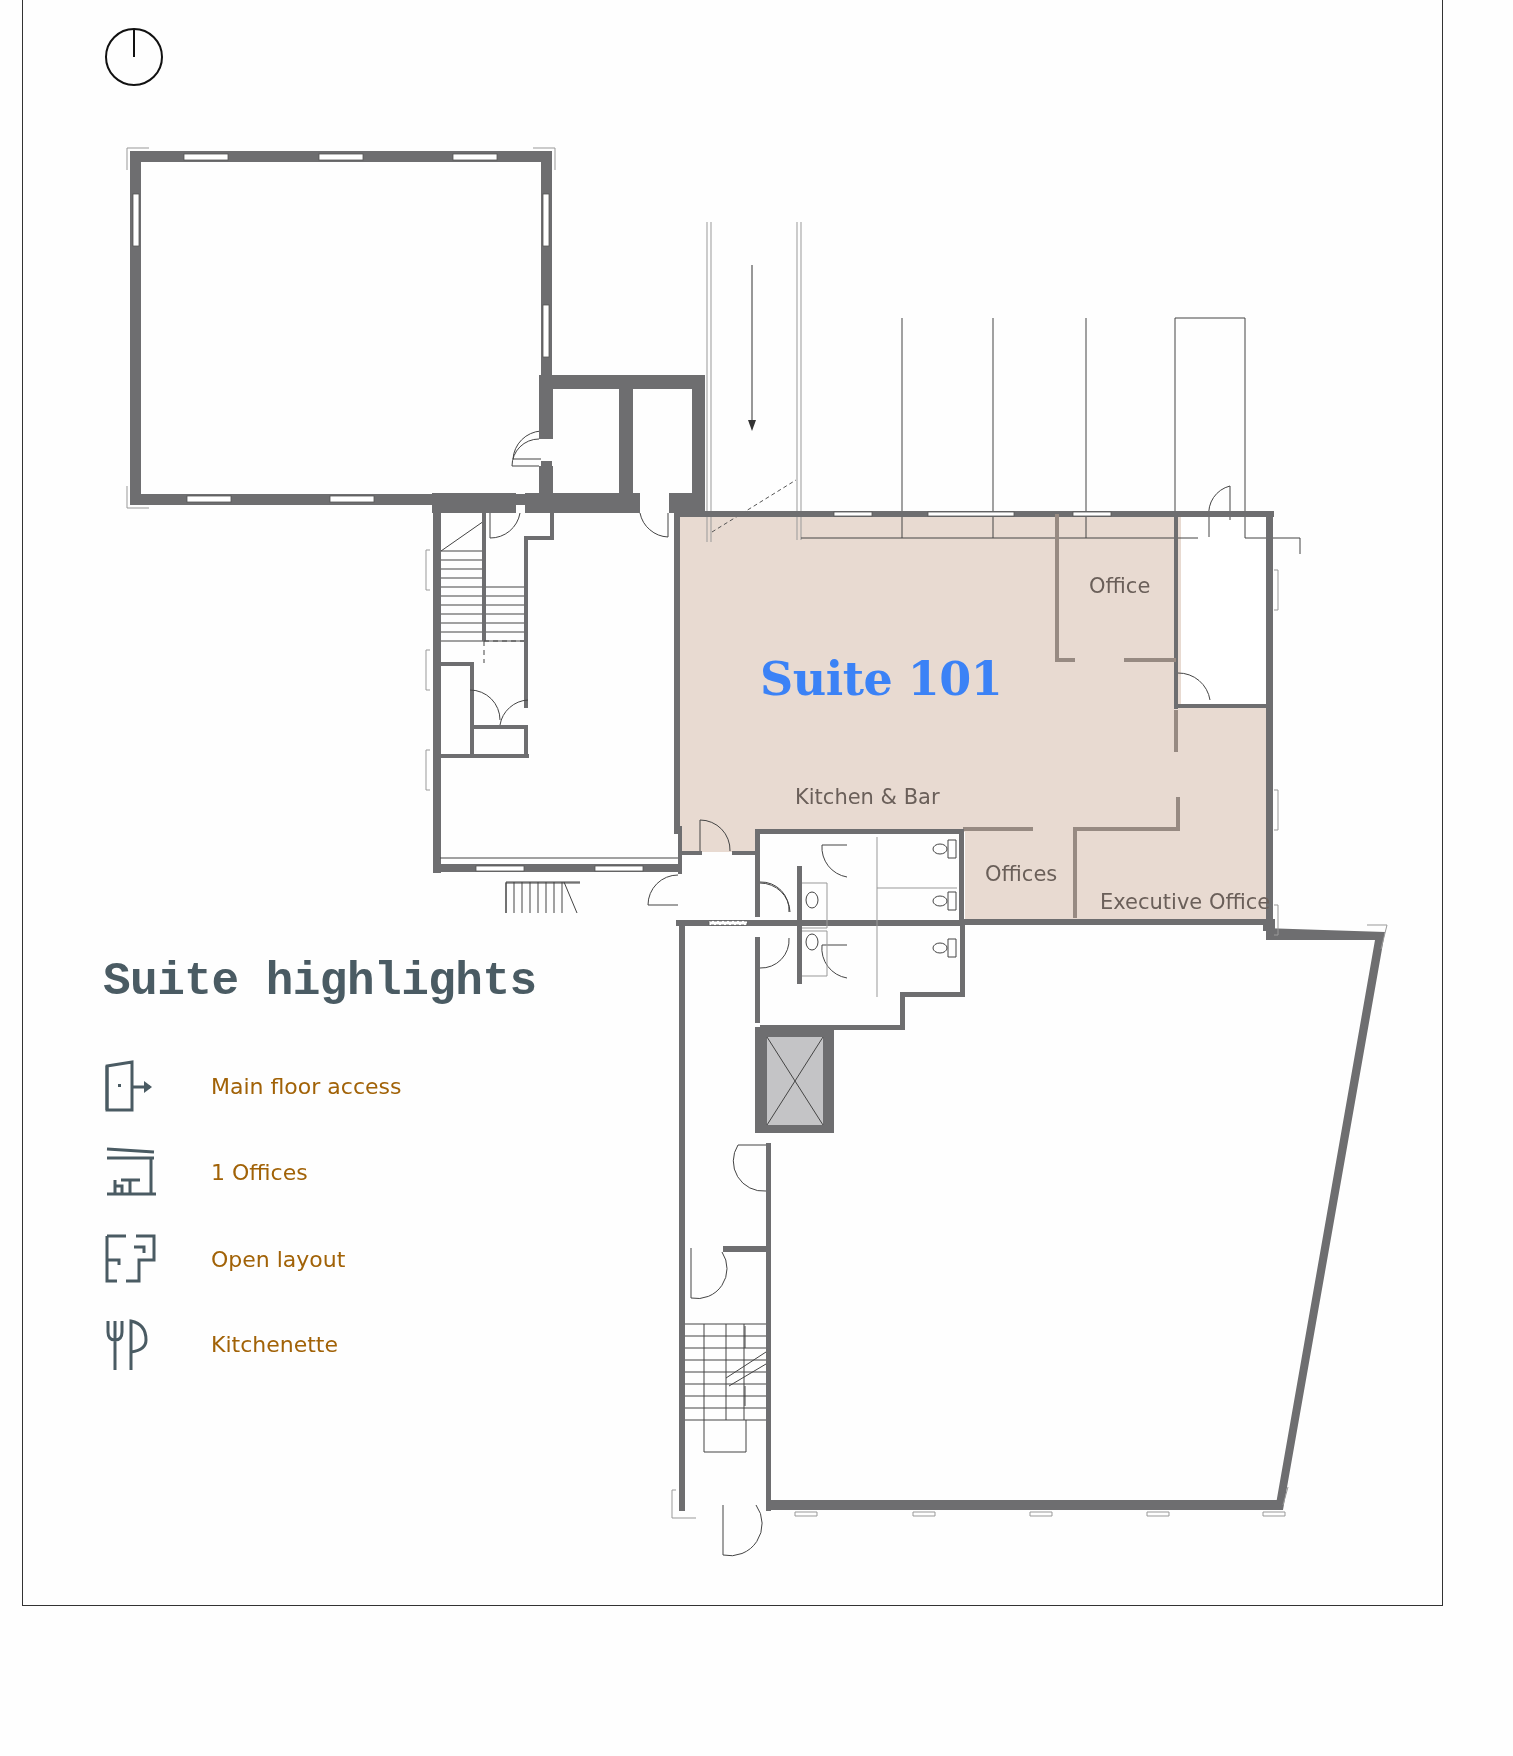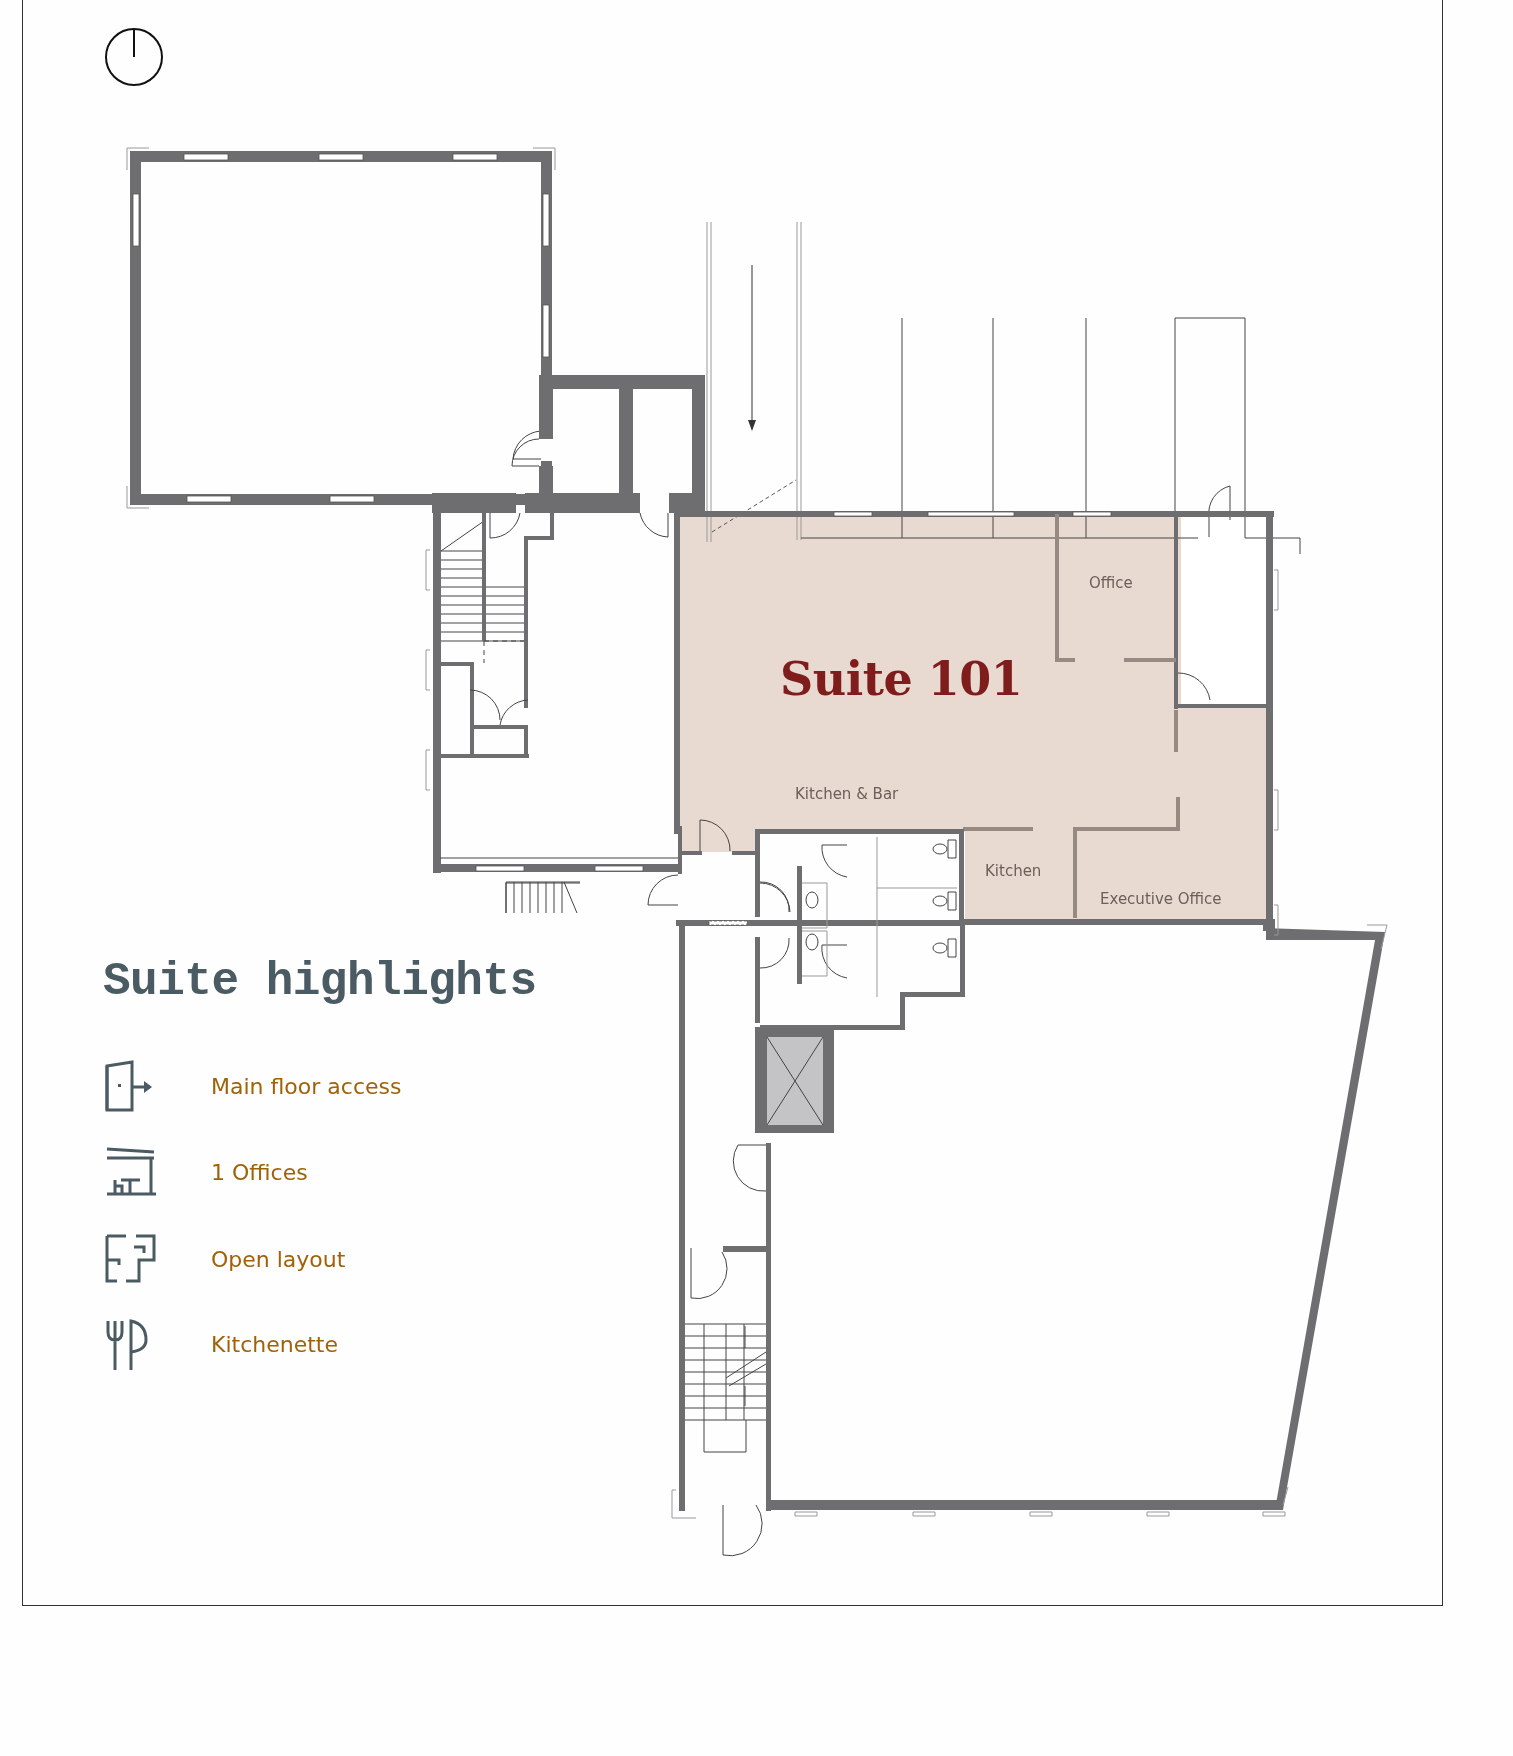--- a/index.html
+++ b/index.html
@@ -4,22 +4,22 @@
 <style>
   html, body { margin: 0; padding: 0; background: #fefefe; }
   body { width: 1513px; height: 1756px; position: relative; overflow: hidden; font-family: "Liberation Sans", sans-serif; }
   .frame { position: absolute; left: 22px; top: -2px; width: 1421px; height: 1608px; border: 1.5px solid #333; border-top: none; box-sizing: border-box; }
   svg.plan { position: absolute; left: 0; top: 0; }
   .wall { fill: #6e6e70; }
   .thin { stroke: #444; stroke-width: 1; fill: none; }
   .faint { stroke: #999; stroke-width: 1; fill: none; }
   .part { stroke: #978a82; stroke-width: 4; fill: none; }
   .win { fill: #fff; stroke: #555; stroke-width: 0.8; }
-  .room-label { position: absolute; color: #6a5f59; font-family: "DejaVu Sans", sans-serif; font-size: 15px; white-space: nowrap; }
-  .suite-title { position: absolute; left: 780px; top: 652px; color: #7f1d1d; font-family: "DejaVu Serif", serif; font-size: 46px; font-weight: bold; letter-spacing: -0.5px; white-space: nowrap; }
+  .room-label { position: absolute; color: #6a5f59; font-family: "DejaVu Sans", sans-serif; font-size: 21px; white-space: nowrap; }
+  .suite-title { position: absolute; left: 760px; top: 652px; color: #3b82f6; font-family: "DejaVu Serif", serif; font-size: 46px; font-weight: bold; letter-spacing: -0.5px; white-space: nowrap; }
   .hl-title { position: absolute; left: 103px; top: 956px; color: #4a5b63; font-family: Liberation Mono, monospace; font-size: 46px; font-weight: bold; letter-spacing: -0.5px; white-space: nowrap; }
   .hl-row { position: absolute; left: 104px; height: 52px; display: flex; align-items: center; }
   .hl-icon { width: 56px; height: 52px; display: inline-block; }
   .hl-text { position: absolute; left: 107px; color: #a16207; font-family: "DejaVu Sans", sans-serif; font-size: 22px; white-space: nowrap; }
 </style>
 </head>
 <body>
 
 <div class="frame"></div>
 
@@ -176,21 +176,21 @@
     <rect class="wall" x="766" y="1500" width="517" height="10"></rect>
     <path class="faint" d="M795,1512 h22 v4 h-22 z M913,1512 h22 v4 h-22 z M1030,1512 h22 v4 h-22 z M1147,1512 h22 v4 h-22 z M1263,1512 h22 v4 h-22 z"></path>
     <path class="faint" d="M1367,925 h20 l-6,24 M1283,1505 l5,-18"></path>
     <path class="faint" d="M1274,570 h4 v40 h-4 M1274,790 h4 v40 h-4 M1274,905 h4 v30 h-4"></path>
   </g>
 </svg>
 
 <div class="suite-title">Suite 101</div>
 <div class="room-label" style="left:1089px; top:574px;">Office</div>
 <div class="room-label" style="left:795px; top:785px;">Kitchen &amp; Bar</div>
-<div class="room-label" style="left:985px; top:862px;">Kitchen</div>
+<div class="room-label" style="left:985px; top:862px;">Offices</div>
 <div class="room-label" style="left:1100px; top:890px;">Executive Office</div>
 
 <div class="hl-title">Suite highlights</div>
 
 <div class="hl-row" style="top:1060px;">
   <svg class="hl-icon" viewBox="0 0 56 52">
     <path d="M3,6 L28,2 V50 H3 Z" fill="none" stroke="#4a5b63" stroke-width="3"></path>
     <path d="M3,6 V50" stroke="#4a5b63" stroke-width="3"></path>
     <rect x="14" y="24" width="3" height="3" fill="#4a5b63"></rect>
     <path d="M28,27 H46" stroke="#4a5b63" stroke-width="3"></path>

